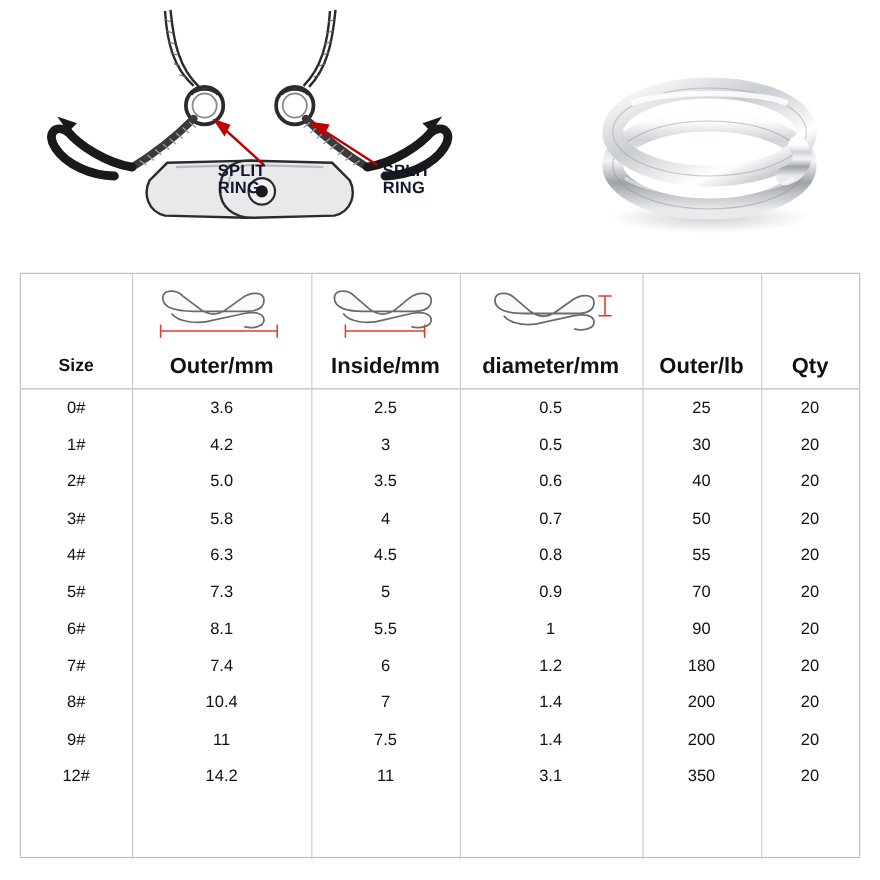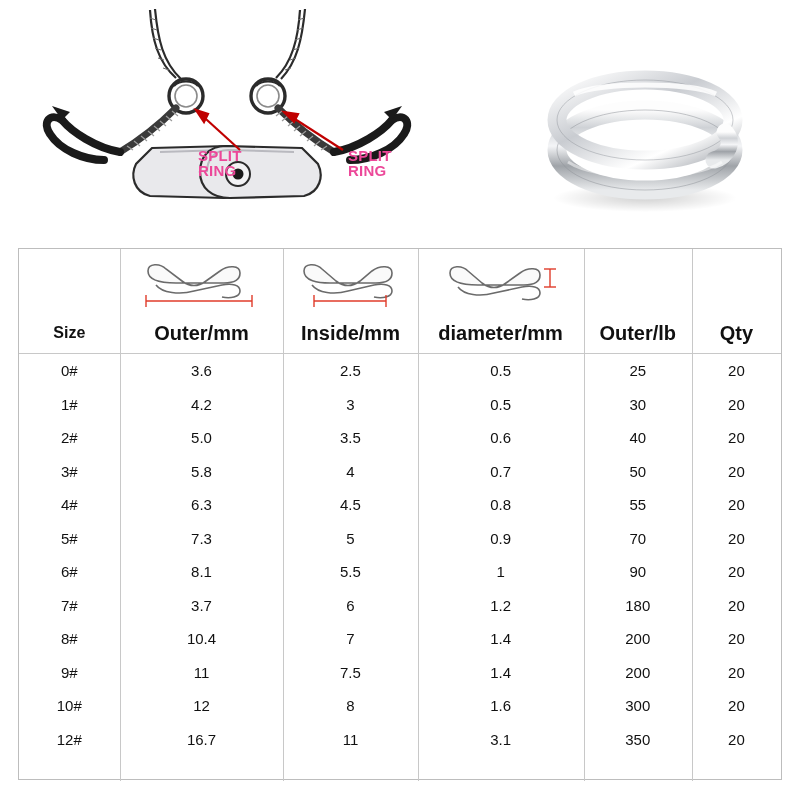--- a/index.html
+++ b/index.html
@@ -24,21 +24,21 @@
   }
 
   .diagram-svg {
     position: absolute;
     left: 0;
     top: 0;
   }
 
   .split-ring-label {
     position: absolute;
-    color: #ec4899;
+    color: #0f172a;
     font-weight: bold;
     font-size: 15px;
     line-height: 15px;
     letter-spacing: 0.2px;
     font-family: "Liberation Sans", sans-serif;
     text-align: left;
   }
   #label-left  { left: 198px; top: 148px; }
   #label-right { left: 348px; top: 148px; }
 
@@ -351,21 +351,21 @@
       <tr>
         <td>6#</td>
         <td>8.1</td>
         <td>5.5</td>
         <td>1</td>
         <td>90</td>
         <td>20</td>
       </tr>
       <tr>
         <td>7#</td>
-        <td>3.7</td>
+        <td>7.4</td>
         <td>6</td>
         <td>1.2</td>
         <td>180</td>
         <td>20</td>
       </tr>
       <tr>
         <td>8#</td>
         <td>10.4</td>
         <td>7</td>
         <td>1.4</td>
@@ -374,30 +374,22 @@
       </tr>
       <tr>
         <td>9#</td>
         <td>11</td>
         <td>7.5</td>
         <td>1.4</td>
         <td>200</td>
         <td>20</td>
       </tr>
       <tr>
-        <td>10#</td>
-        <td>12</td>
-        <td>8</td>
-        <td>1.6</td>
-        <td>300</td>
-        <td>20</td>
-      </tr>
-      <tr>
         <td>12#</td>
-        <td>16.7</td>
+        <td>14.2</td>
         <td>11</td>
         <td>3.1</td>
         <td>350</td>
         <td>20</td>
       </tr>
     </tbody>
   </table>
 
   <div class="vline" style="left:13.2%"></div>
   <div class="vline" style="left:34.7%"></div>

